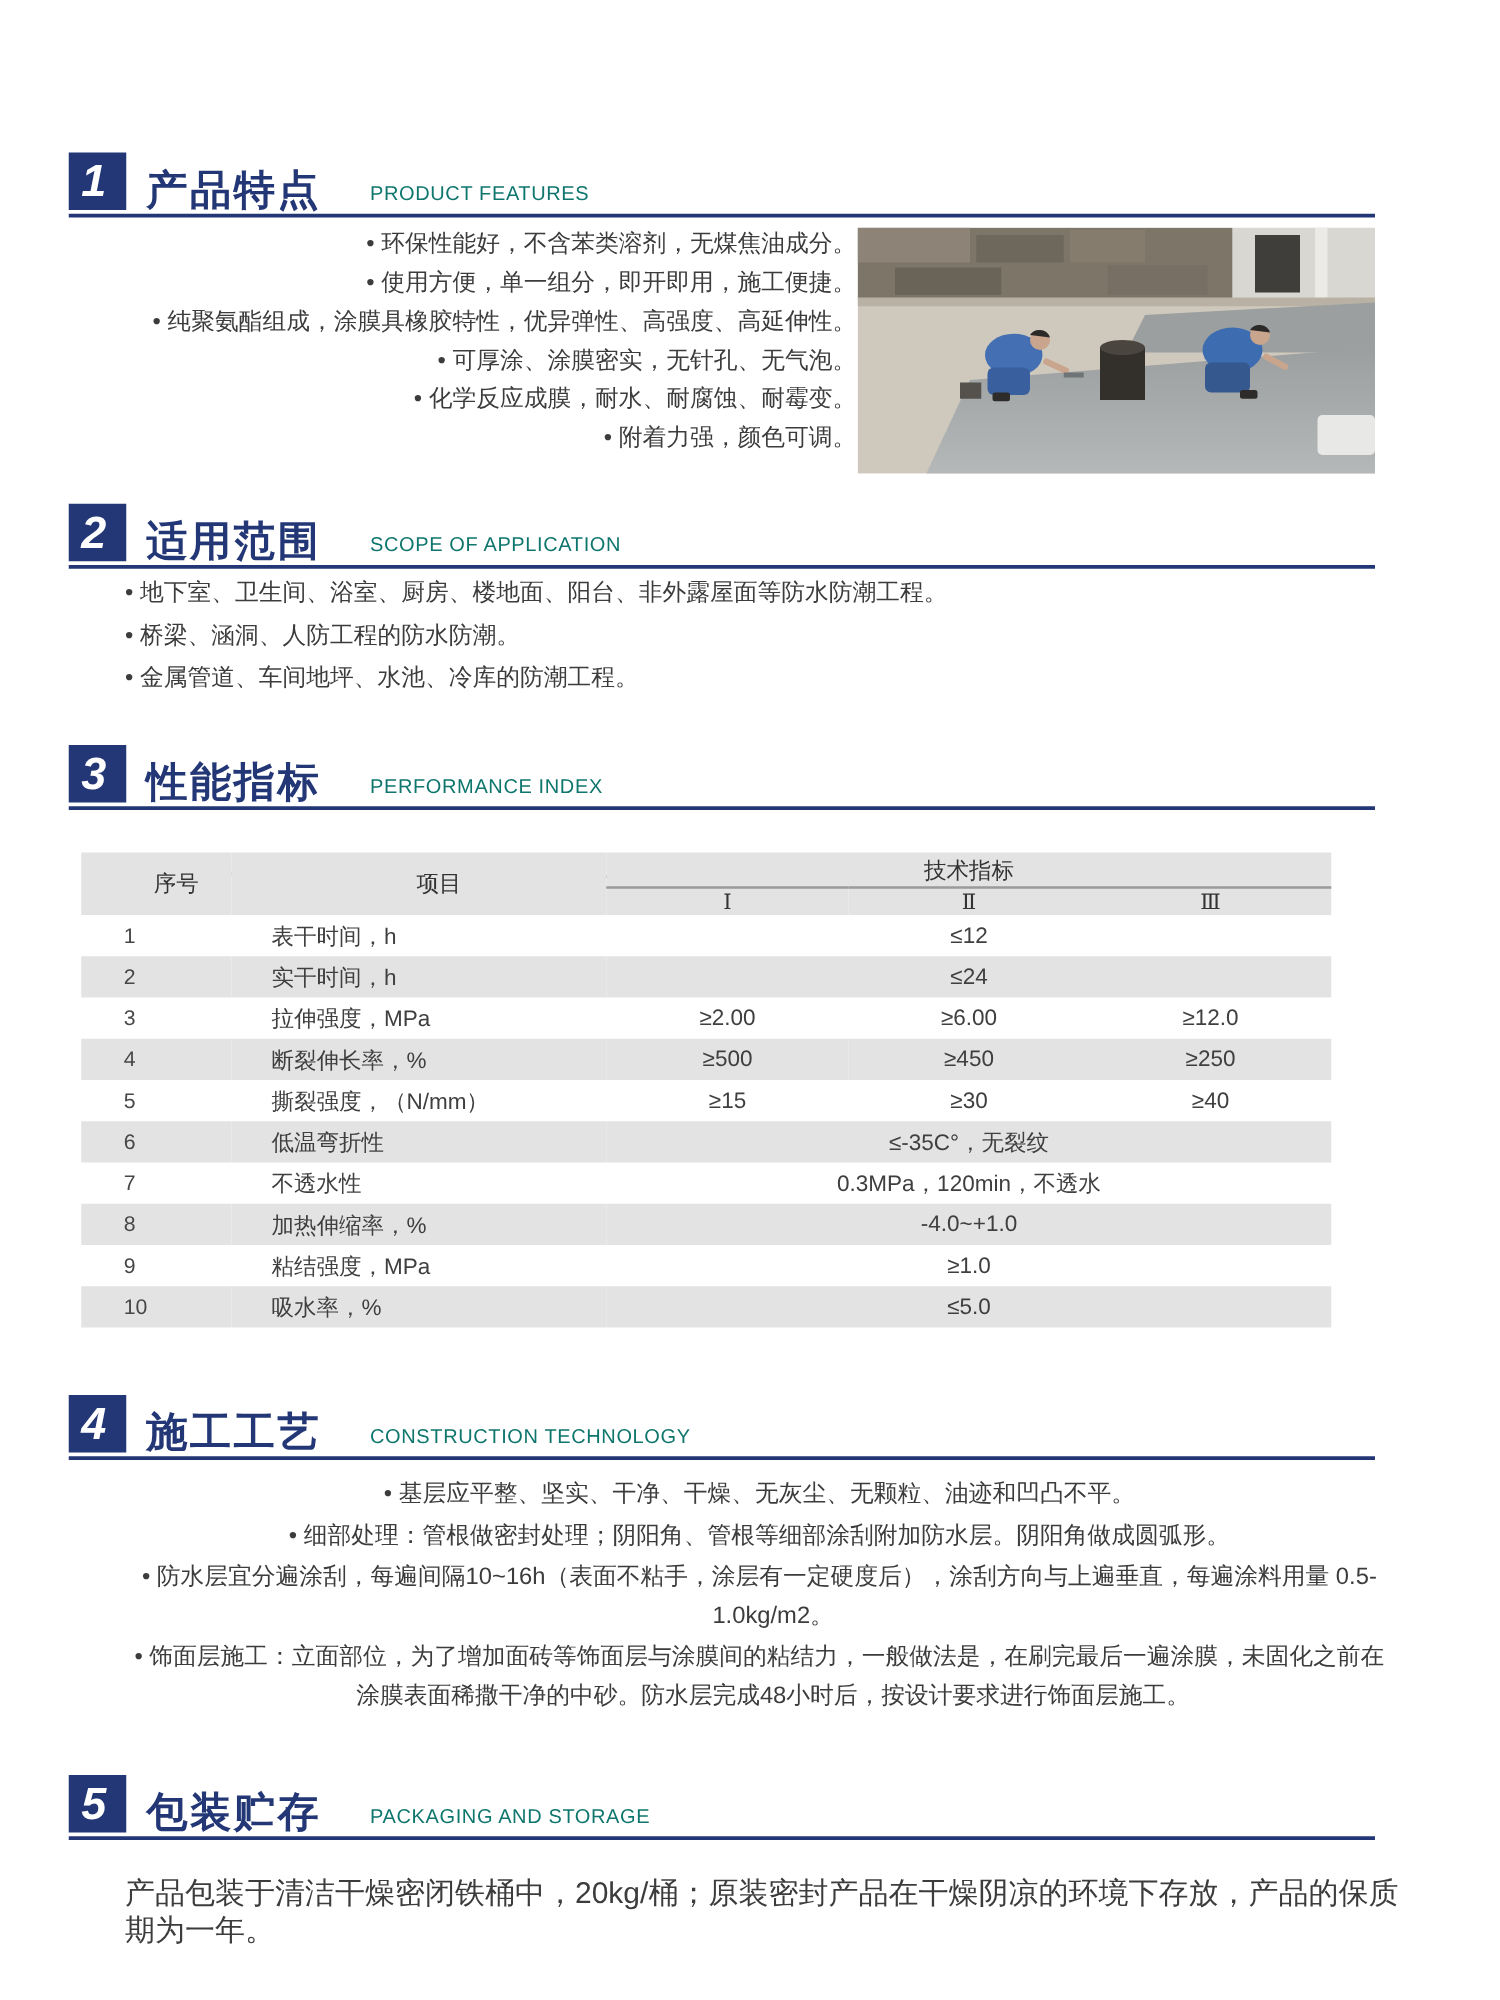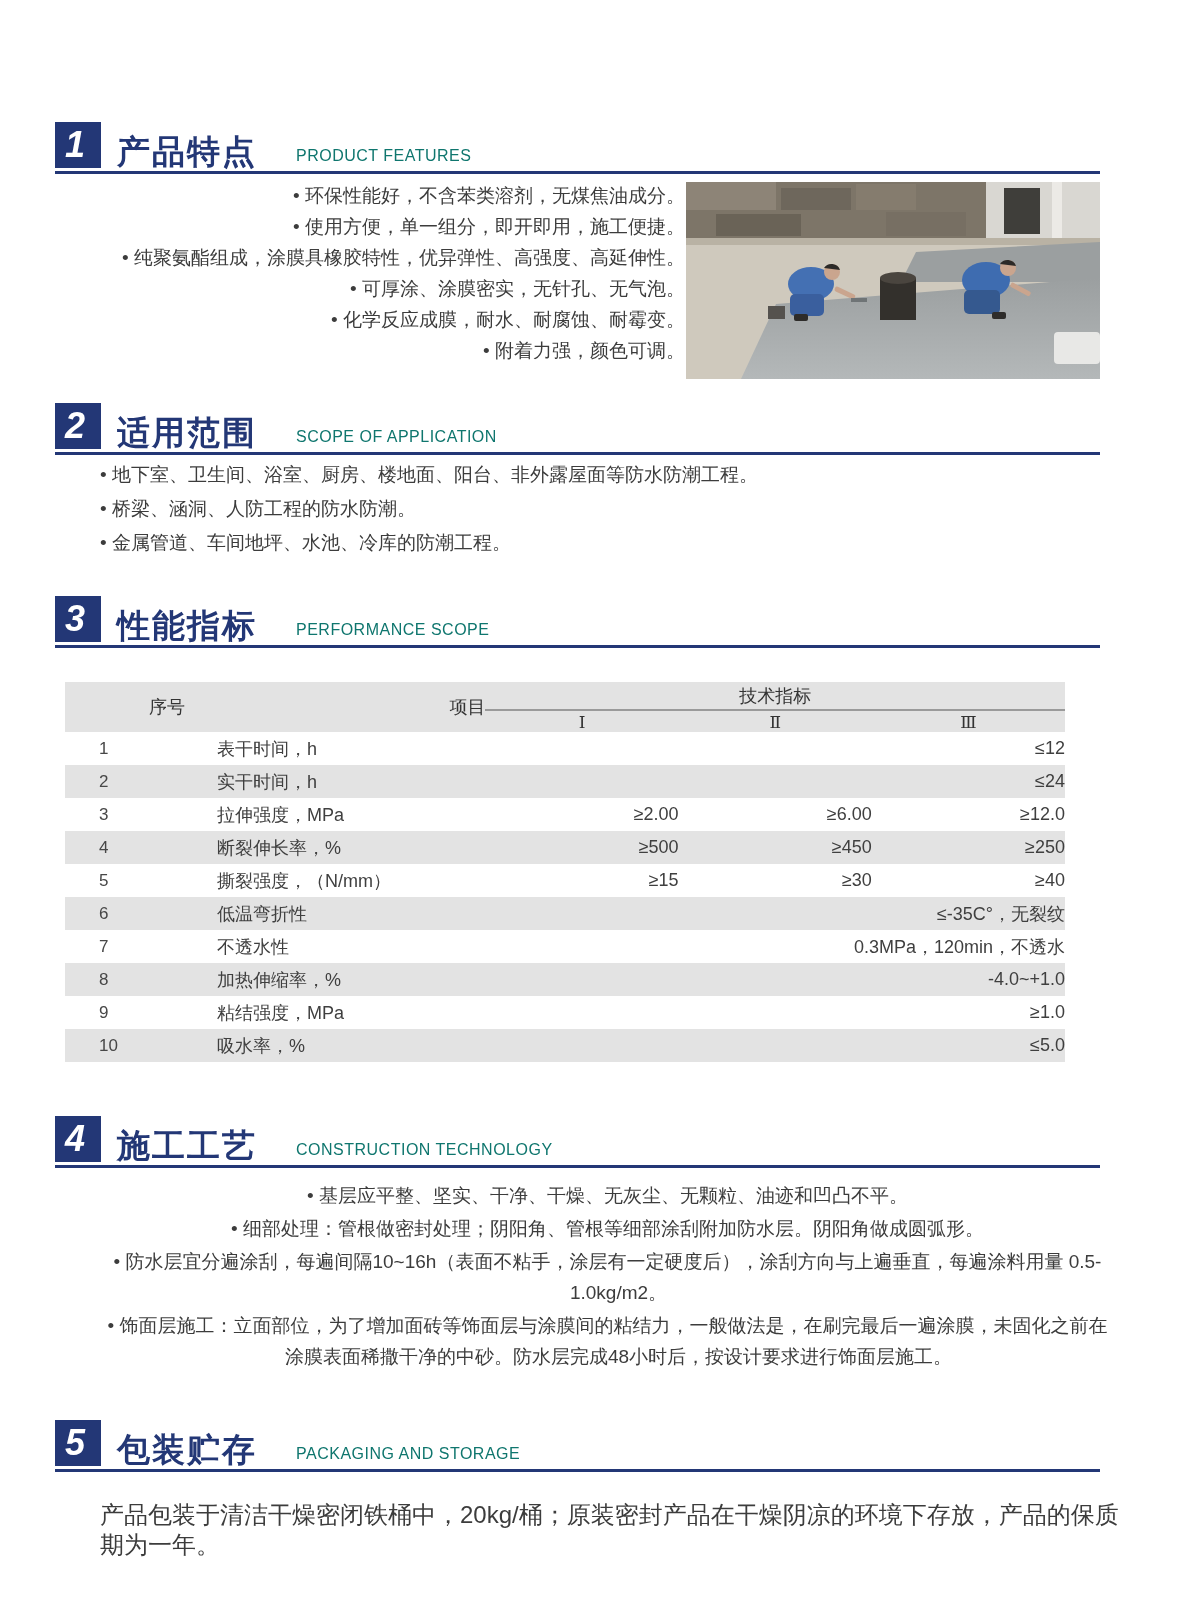--- a/index.html
+++ b/index.html
@@ -46,27 +46,27 @@
 
   
   .perf-table {
     position:absolute; left:65px; top:682px; width:1000px;
     border-collapse:collapse; table-layout:fixed;
   }
   .perf-table col.c-no { width:120px; }
   .perf-table col.c-item { width:300px; }
   .perf-table col.c-v { width:193px; }
   .perf-table thead th { background:#e3e3e3; font-weight:normal; color:#333; }
-  .perf-table th.h-label { font-size:18px; text-align:right; padding-left:32px; height:25px; vertical-align:middle; }
+  .perf-table th.h-label { font-size:18px; text-align:center; padding-left:32px; height:25px; vertical-align:middle; }
   .perf-table th.h-span { font-size:18px; font-weight:normal; text-align:center; height:28px; vertical-align:middle; border-bottom:2px solid #9a9a9a; }
   .perf-table th.h-roman { font-family:"DejaVu Serif","Liberation Serif",serif; font-size:17px; text-align:center; height:22px; vertical-align:middle; }
   .perf-table tbody td { height:33px; font-size:18px; color:#3f3f3f; vertical-align:middle; }
   .perf-table td.no { padding-left:34px; font-size:17px; color:#474747; }
   .perf-table td.item { padding-left:32px; }
-  .perf-table td.val { text-align:right; }
+  .perf-table td.val { text-align:center; }
   .perf-table tr.alt td { background:#e3e3e3; }
 
   
   .pack-text { position:absolute; left:100px; top:1500px; width:1020px; font-size:24px; color:#3c3c3c; line-height:30px; }
 </style>
 </head>
 <body>
 
 <div class="page">
 
@@ -141,21 +141,21 @@
 
   <ul class="bullets" style="left:100px; top:464px; width:920px;">
     <li style="margin-bottom:13px">地下室、卫生间、浴室、厨房、楼地面、阳台、非外露屋面等防水防潮工程。</li>
     <li style="margin-bottom:13px">桥梁、涵洞、人防工程的防水防潮。</li>
     <li>金属管道、车间地坪、水池、冷库的防潮工程。</li>
   </ul>
 
   <div class="sec" style="top:596px">
     <div class="sec-num">3</div>
     <div class="sec-title">性能指标</div>
-    <div class="sec-sub">PERFORMANCE SCOPE</div>
+    <div class="sec-sub">PERFORMANCE INDEX</div>
   </div>
 
   <div class="standard">GB/T 19250-2013 《聚氨酯防水涂料》</div>
 
   <table class="perf-table">
     <colgroup>
         <col class="c-no">
         <col class="c-item">
         <col class="c-v">
         <col class="c-v">

